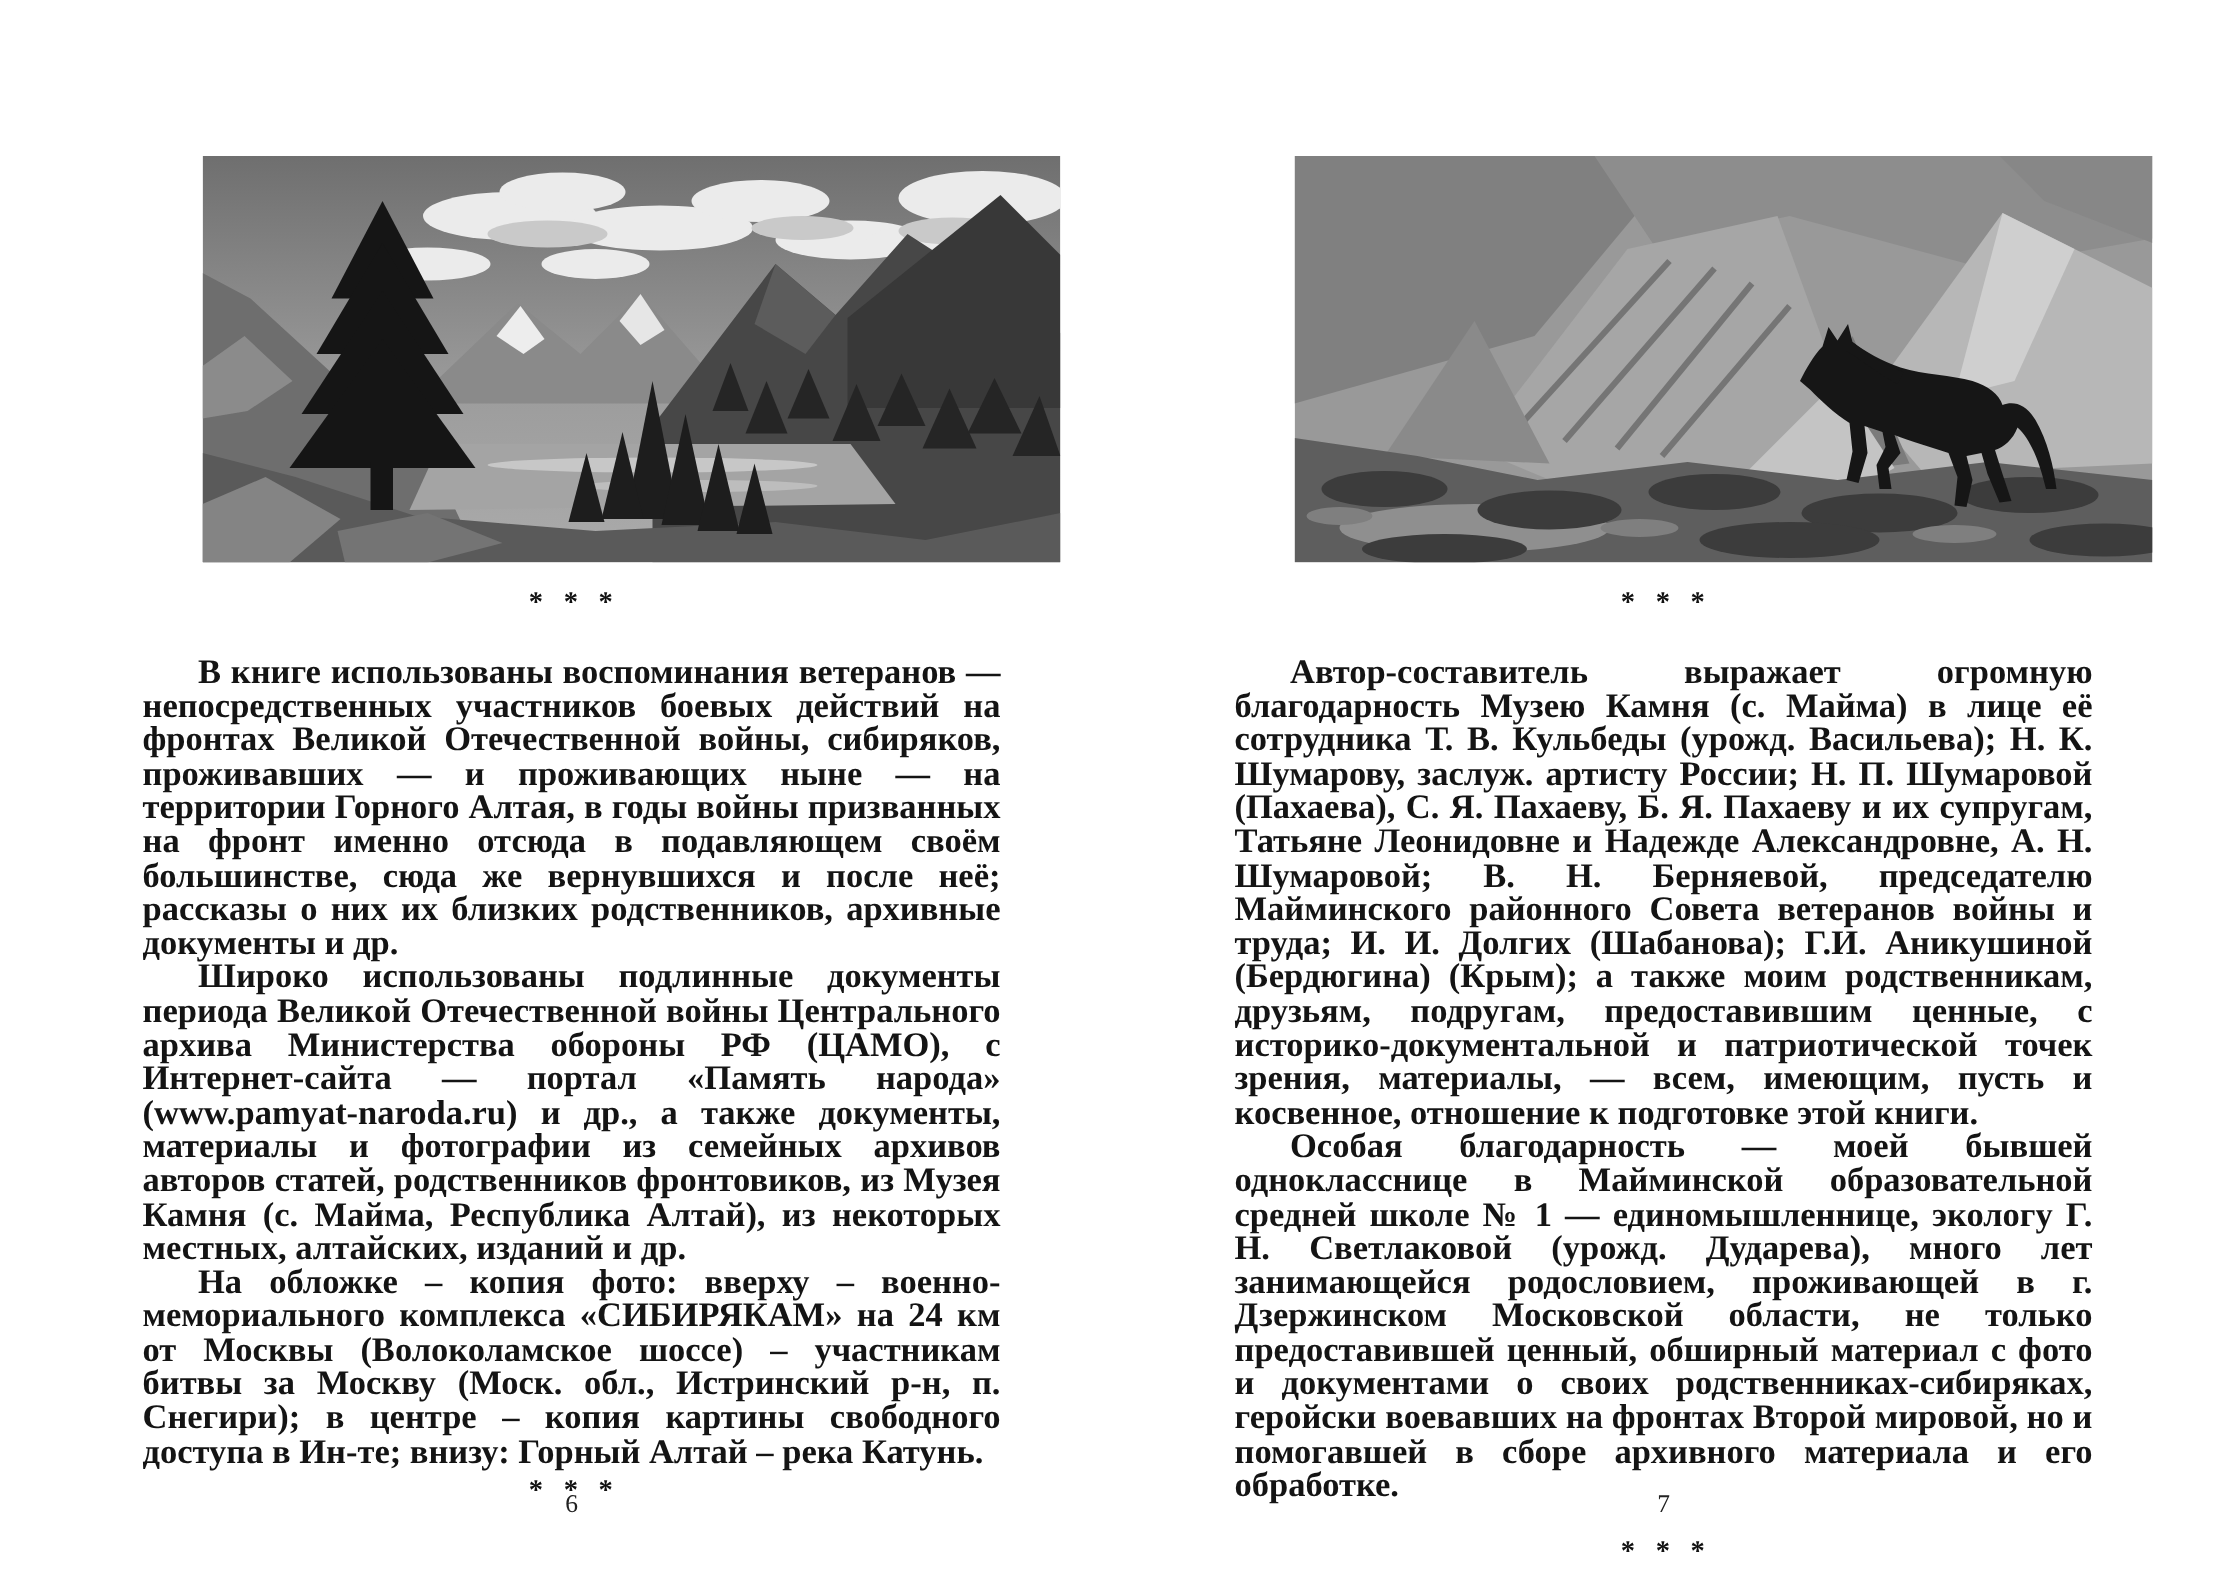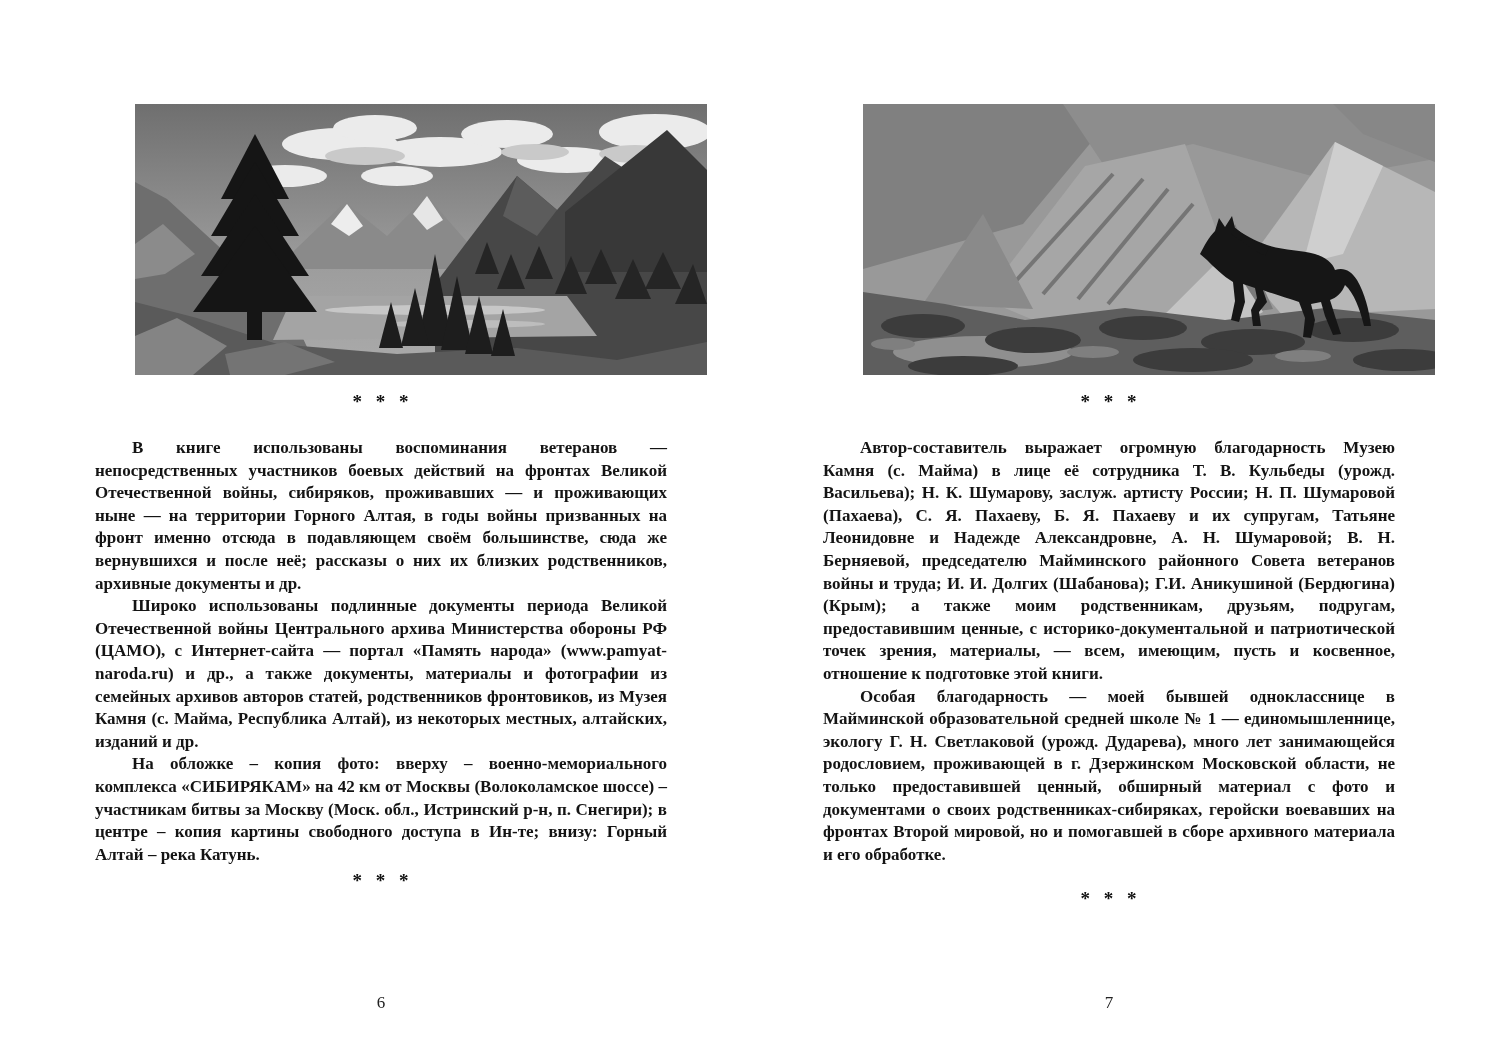--- a/index.html
+++ b/index.html
@@ -22,21 +22,21 @@
     font-weight:bold;
     font-size:19px;
     color:#111;
     margin-top:14px;
     word-spacing:7px;
     letter-spacing:1px;
   }
   .body-text { margin-top:24px; }
   p.para {
     margin:0;
-    font-size:17px;
+    font-size:23px;
     line-height:22.6px;
     font-weight:bold;
     color:#141414;
     text-align:justify;
     text-indent:37px;
     overflow-wrap:break-word;
   }
   .separator.bottom { margin-top:4px; }
 
   .page-number {
@@ -129,21 +129,21 @@
         <polygon points="368,205 356,252 380,252"></polygon>
       </g>
     </svg>
   </figure>
 
   <div class="separator">* * *</div>
 
   <div class="body-text">
     <p class="para">В книге использованы воспоминания ветеранов — непосредственных участников боевых действий на фронтах Великой Отечественной войны, сибиряков, проживавших — и проживающих ныне — на территории Горного Алтая, в годы войны призванных на фронт именно отсюда в подавляющем своём большинстве, сюда же вернувшихся и после неё; рассказы о них их близких родственников, архивные документы и др.</p>
     <p class="para">Широко использованы подлинные документы периода Великой Отечественной войны Центрального архива Министерства обороны РФ (ЦАМО), с Интернет-сайта — портал «Память народа» (www.pamyat-naroda.ru) и др., а также документы, материалы и фотографии из семейных архивов авторов статей, родственников фронтовиков, из Музея Камня (с. Майма, Республика Алтай), из некоторых местных, алтайских, изданий и др.</p>
-    <p class="para">На обложке – копия фото: вверху – военно-мемориального комплекса «СИБИРЯКАМ» на 42 км от Москвы (Волоколамское шоссе) – участникам битвы за Москву (Моск. обл., Истринский р-н, п. Снегири); в центре – копия картины свободного доступа в Ин-те; внизу: Горный Алтай – река Катунь.</p>
+    <p class="para">На обложке – копия фото: вверху – военно-мемориального комплекса «СИБИРЯКАМ» на 24 км от Москвы (Волоколамское шоссе) – участникам битвы за Москву (Моск. обл., Истринский р-н, п. Снегири); в центре – копия картины свободного доступа в Ин-те; внизу: Горный Алтай – река Катунь.</p>
   </div>
 
   <div class="separator bottom">* * *</div>
 
   <div class="page-number">6</div>
 </section>
 
 <section class="page page-right">
 
   <figure class="photo">

